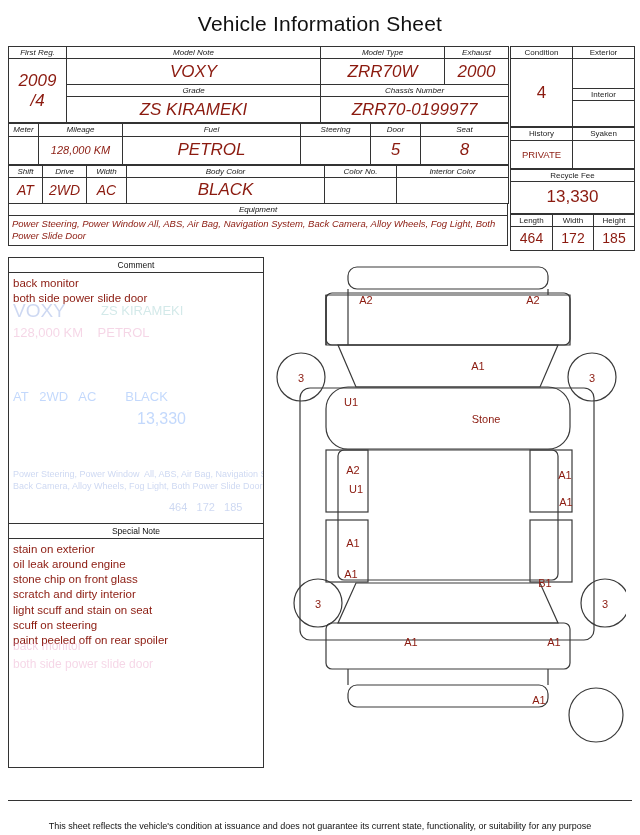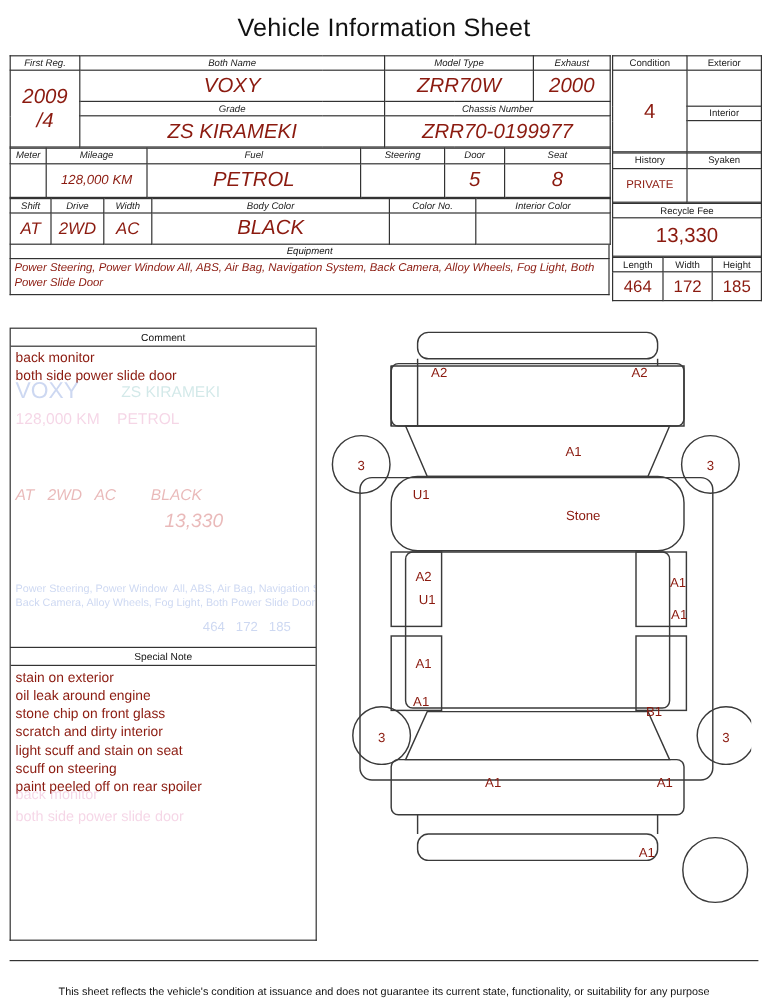--- a/index.html
+++ b/index.html
@@ -75,22 +75,23 @@
   }
   .equip-body {
     border:1px solid #333; border-top:none;
     font-size: 9.5px; color:#8b1a0f; line-height:1.25;
     padding: 2px 3px 3px 3px; min-height: 30px;
   }
 
   
   .lower {
     display: flex;
-    margin-top: 22px;
+    margin-top: 6px;
     gap: 6px;
+    align-items: flex-end;
   }
   .comment-col { width: 256px; }
   .diagram-col { flex: 1; position: relative; }
 
   .box { border: 1px solid #333; }
   .box-hdr {
     font-size: 8.5px; text-align:center; border-bottom:1px solid #333;
     padding: 2px 0;
   }
   .comment-body {
@@ -114,21 +115,21 @@
   .ghost {
     position: absolute;
     pointer-events: none;
     font-size: 12px;
     opacity: .30;
     white-space: pre;
     line-height: 1.25;
   }
   .g-blue { color: #5b7fd4; }
   .g-pink { color: #e07ab0; }
-  .g-red  { color: #b91c1c; font-style: italic; }
+  .g-red  { color: #3b82f6; }
   .g-teal { color: #6fb7b7; }
 
   .footer-note {
     position: absolute;
     left: 8px; right: 8px;
     bottom: 4px;
     border-top: 1px solid #333;
     font-size: 9px;
     text-align: center;
     padding-top: 20px;
@@ -155,21 +156,21 @@
           <col style="width:58px">
             <col style="width:202px">
             <col style="width:52px">
           <col style="width:58px">
             <col style="width:66px">
             <col style="width:64px">
         </colgroup>
         <tbody>
             <tr>
           <td rowspan="1" class="lbl">First Reg.</td>
-          <td colspan="2" class="lbl">Both Name</td>
+          <td colspan="2" class="lbl">Model Note</td>
           <td colspan="2" class="lbl">Model Type</td>
           <td class="lbl">Exhaust</td>
         </tr>
         <tr style="height:26px">
           <td rowspan="3">
             <div class="val-lg">2009</div>
             <div class="val-lg">/4</div>
           </td>
           <td colspan="2" class="val-lg">VOXY</td>
           <td colspan="2" class="val-lg">ZRR70W</td>

